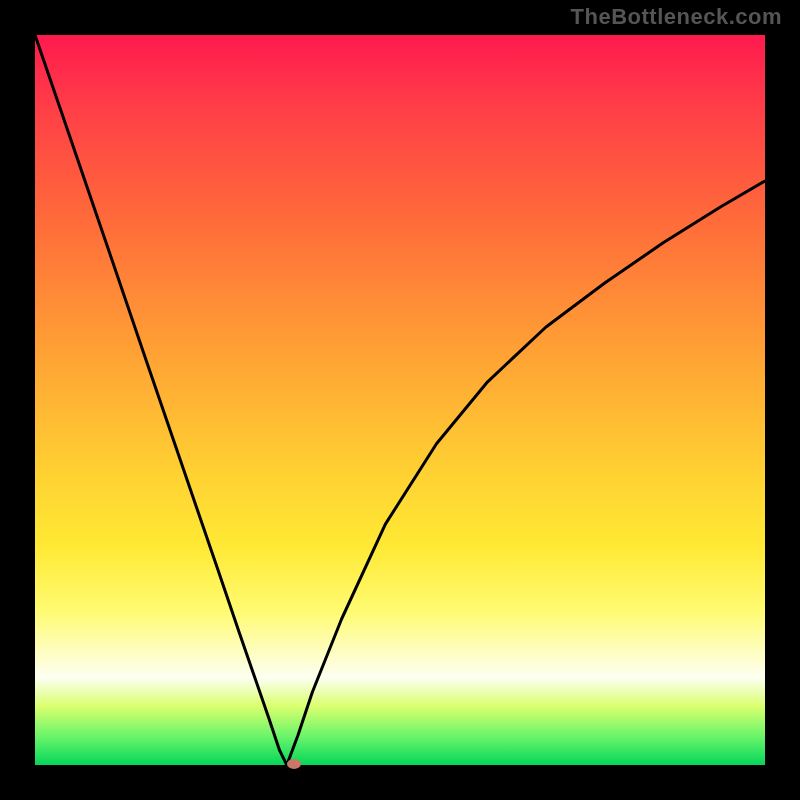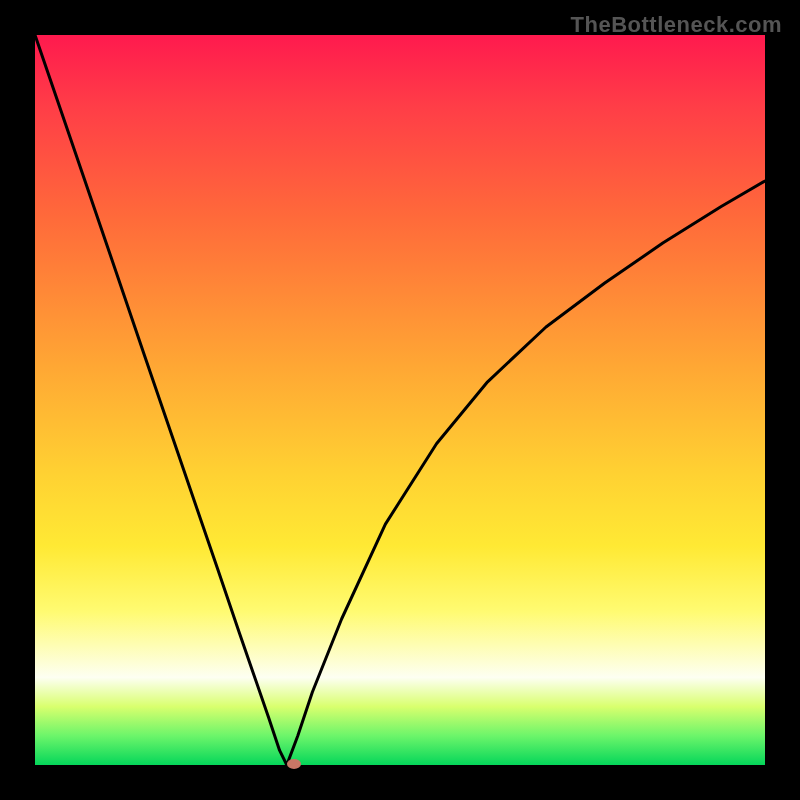--- a/index.html
+++ b/index.html
@@ -21,21 +21,20 @@
   }
   .watermark {
     position: absolute;
     top: 4px;
     right: 18px;
     font-size: 22px;
     font-weight: 600;
     color: #555;
     letter-spacing: 0.5px;
     user-select: none;
-    margin-top: 8px;
   }
   .plot-area {
     position: absolute;
     left: 35px;
     top: 35px;
     width: 730px;
     height: 730px;
     background: linear-gradient(to bottom,
       #ff1a4e 0%,
       #ff3e47 10%,

